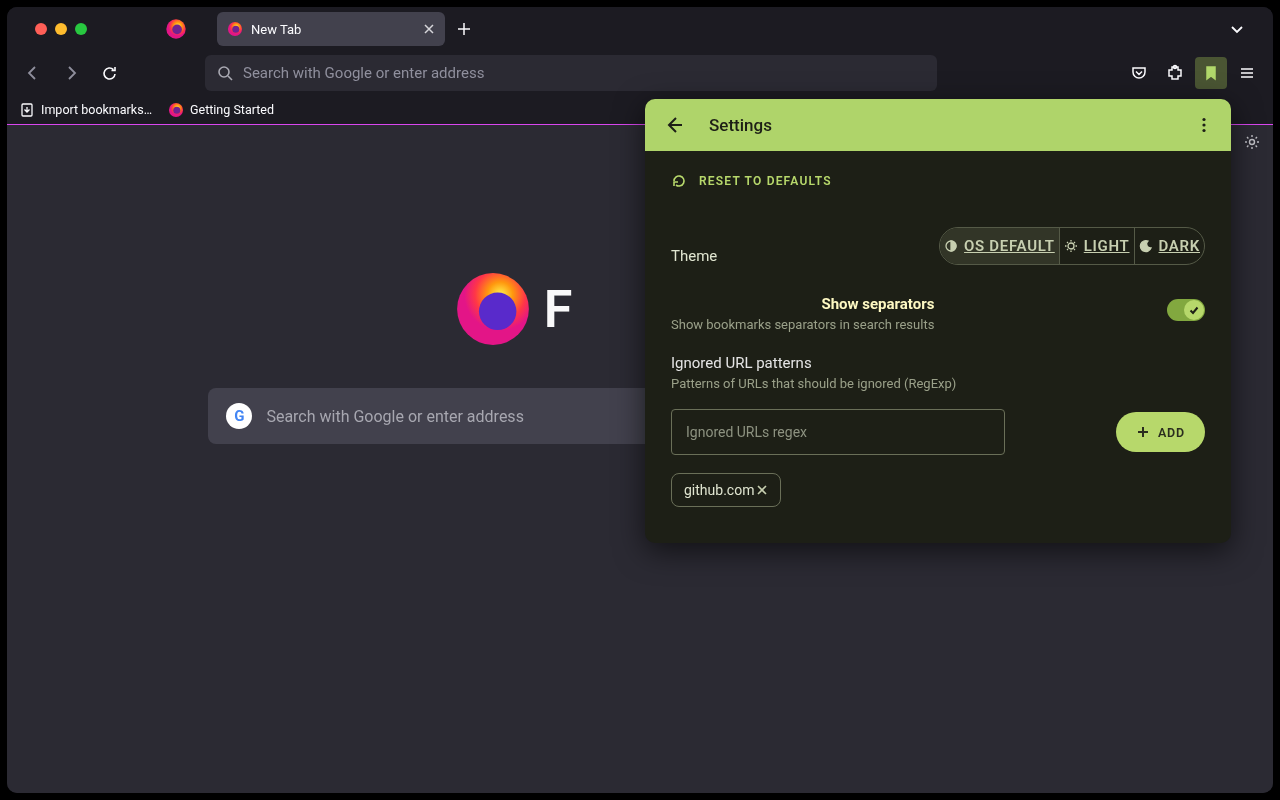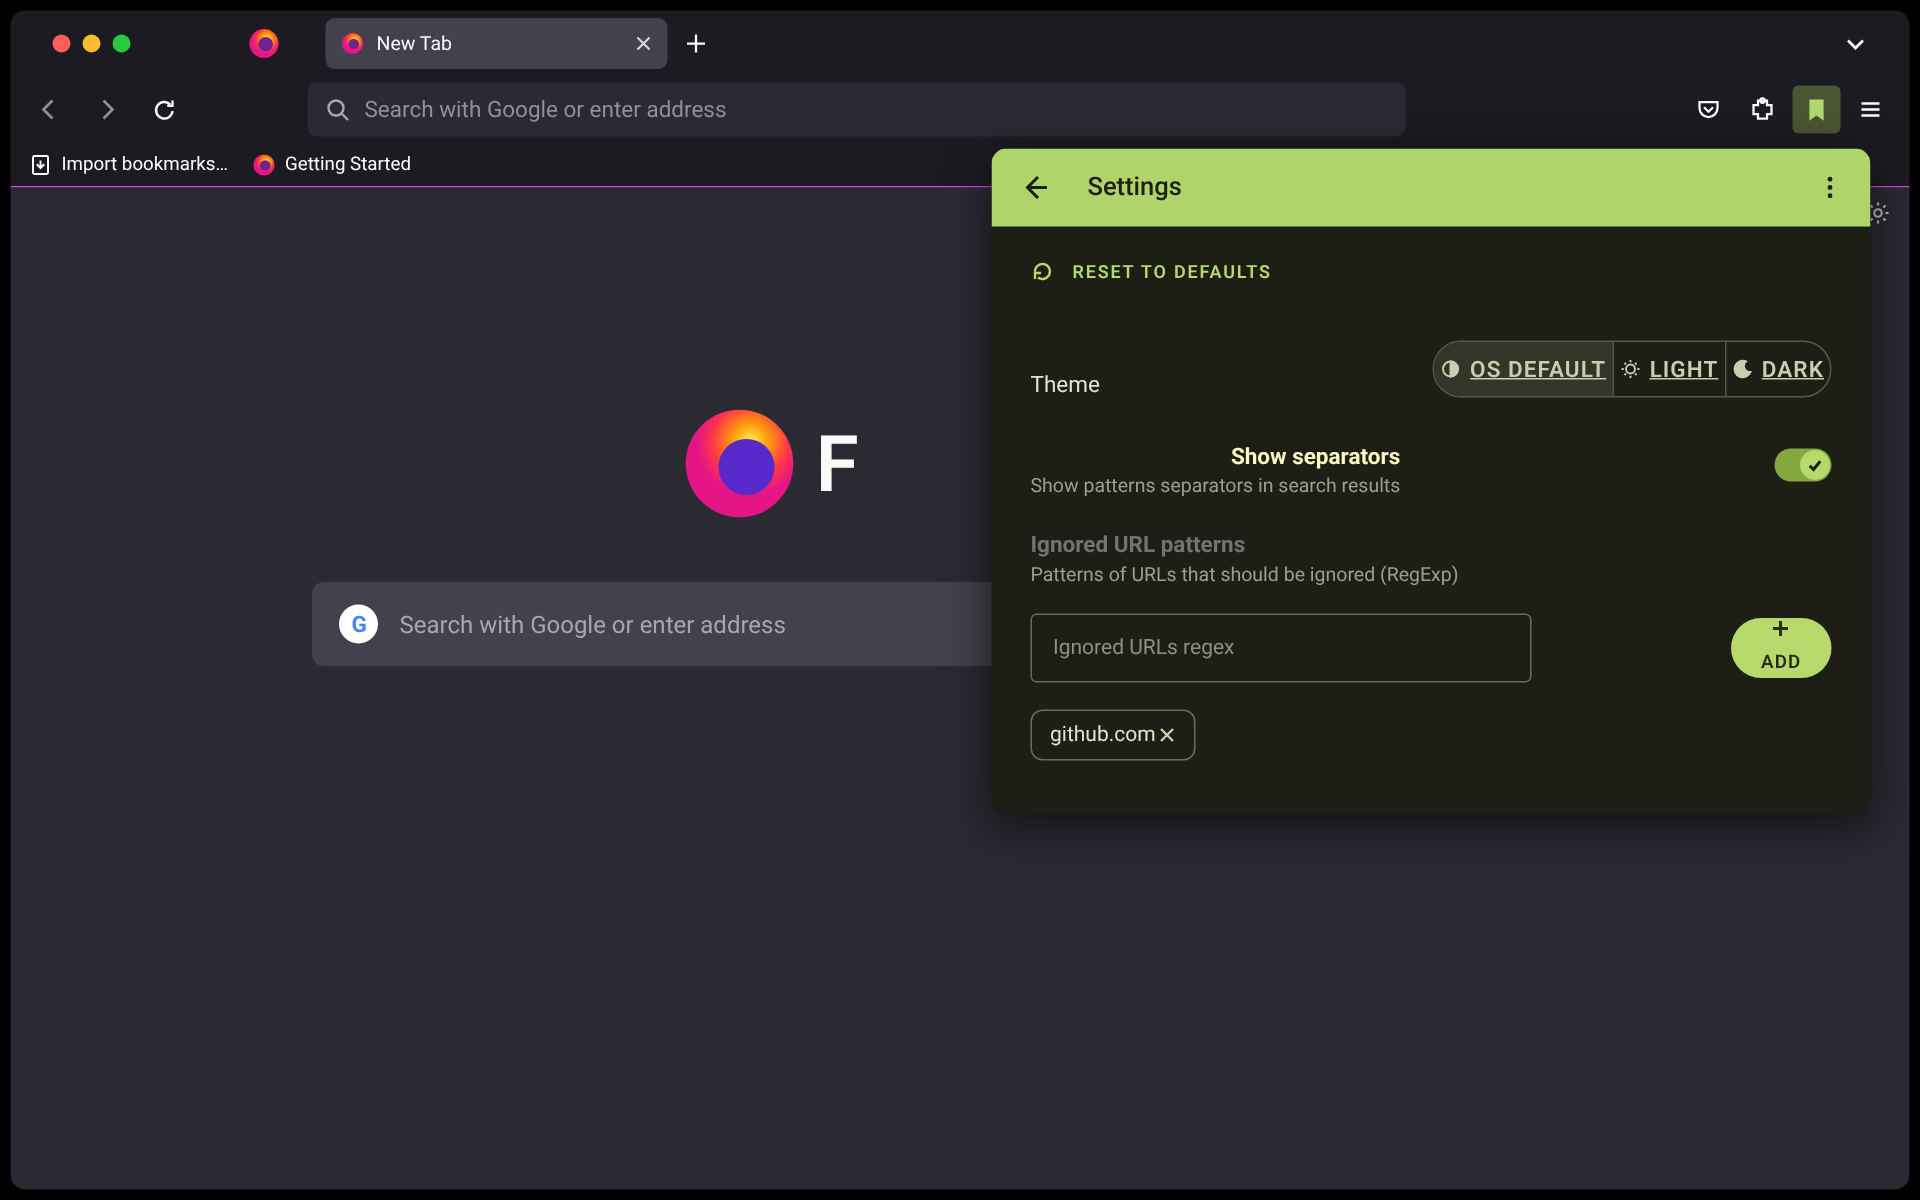--- a/index.html
+++ b/index.html
@@ -43,21 +43,21 @@
     .ff-big-logo { width: 78px; height: 78px; }
     .ff-big-text { color: #f9f9fa; font-size: 52px; font-weight: 600; letter-spacing: 0.5px; }
     .searchbar { width: 610px; height: 56px; background: #42414d; border-radius: 8px; display: flex; align-items: center; padding: 0 18px; gap: 14px; }
     .g-icon { width: 26px; height: 26px; border-radius: 50%; background:#fff; display:flex; align-items:center; justify-content:center; font-size:15px; font-weight:bold; }
     .searchbar-text { color: #a7a7b0; font-size: 16px; }
 
     
     .gear { position: absolute; top: 8px; right: 12px; color: #c0c0c6; cursor: pointer; }
 
     
-    .panel { position: absolute; top: 92px; left: 638px; width: 586px; height: 444px; background: #1d1f16; border-radius: 10px; box-shadow: 0 8px 30px rgba(0,0,0,0.6); overflow: hidden; display: flex; flex-direction: column; margin-left: 16px; }
+    .panel { position: absolute; top: 92px; left: 638px; width: 586px; height: 444px; background: #1d1f16; border-radius: 10px; box-shadow: 0 8px 30px rgba(0,0,0,0.6); overflow: hidden; display: flex; flex-direction: column; }
     .panel-hdr { height: 52px; background: #afd46a; display: flex; align-items: center; padding: 0 18px; gap: 24px; }
     .panel-back { cursor: pointer; color: #1d1f16; }
     .panel-title { color: #1d1f16; font-size: 17px; font-weight: 500; }
     .panel-menu { margin-left: auto; cursor: pointer; color: #1d1f16; }
     .panel-body { flex: 1; padding: 22px 26px; color: #c7cfb0; }
 
     .reset-row { display: flex; align-items: center; gap: 12px; color: #b7d86b; font-size: 12px; font-weight: 600; letter-spacing: 1.2px; cursor: pointer; margin-bottom: 38px; }
 
     .theme-row { display: flex; align-items: flex-end; margin-bottom: 30px; }
     .theme-label { color: #e0e5d0; font-size: 15px; }
@@ -65,27 +65,27 @@
     .seg-btn { display: flex; align-items: center; gap: 6px; padding: 9px 4px; font-size: 15px; font-weight: 600; letter-spacing: 0.7px; color: #c7cfb0; cursor: pointer; border-left: 1px solid #555a47; text-decoration: underline; }
     .seg-btn:first-child { border-left: none; }
     .seg-btn.active { background: #323527; }
 
     .sep-row { display: flex; align-items: flex-start; margin-bottom: 22px; }
     .sep-text h4 { color: #fef9c3; font-size: 15px; font-weight: 700; margin-bottom: 4px; text-align: right; }
     .sep-text p { color: #9aa089; font-size: 13px; }
     .toggle { margin-left: auto; width: 38px; height: 22px; background: #82a83f; border-radius: 12px; position: relative; cursor: pointer; margin-top: 4px; }
     .toggle-knob { position: absolute; right: 1px; top: 1px; width: 20px; height: 20px; background: #b7d86b; border-radius: 50%; display: flex; align-items: center; justify-content: center; color: #1d1f16; }
 
-    .ign-row h4 { color: #737373; font-size: 15px; font-weight: 700; margin-bottom: 4px; }
+    .ign-row h4 { color: #e5e5e5; font-size: 15px; font-weight: 400; margin-bottom: 4px; }
     .ign-row p { color: #9aa089; font-size: 13px; margin-bottom: 18px; }
 
     .input-row { display: flex; align-items: center; gap: 22px; margin-bottom: 18px; }
     .regex-input { flex: 0 0 334px; height: 46px; background: transparent; border: 1px solid #6a6f58; border-radius: 4px; padding: 0 14px; color: #c7cfb0; font-size: 14px; outline: none; }
     .regex-input::placeholder { color: #8d9280; }
-    .add-btn { margin-left: auto; height: 40px; padding: 0 20px; background: #b7d86b; color: #2a2d1e; border-radius: 20px; display: flex; align-items: center; gap: 8px; font-size: 12.5px; font-weight: 600; letter-spacing: 0.8px; cursor: pointer; flex-direction: column; }
+    .add-btn { margin-left: auto; height: 40px; padding: 0 20px; background: #b7d86b; color: #2a2d1e; border-radius: 20px; display: flex; align-items: center; gap: 8px; font-size: 12.5px; font-weight: 600; letter-spacing: 0.8px; cursor: pointer; }
 
     .chips { display: flex; gap: 8px; }
     .chip { display: flex; align-items: center; gap: 2px; border: 1px solid #6a6f58; border-radius: 8px; padding: 8px 12px; color: #e0e5d0; font-size: 14px; cursor: default; }
     .chip-x { cursor: pointer; color: #c7cfb0; }
 
     svg { display: block; }
   </style>
 </head>
 <body>
 
@@ -279,21 +279,21 @@
                 <path d="M9 2 A5.5 5.5 0 1 0 12 9 A4 4 0 0 1 9 2 Z"></path>
               </svg>
             <span>DARK</span>
           </div>
         </div>
       </div>
 
       <div class="sep-row">
         <div class="sep-text">
           <h4>Show separators</h4>
-          <p>Show patterns separators in search results</p>
+          <p>Show bookmarks separators in search results</p>
         </div>
         <div class="toggle">
           <div class="toggle-knob">
             <svg width="12" height="12" viewBox="0 0 12 12" stroke="#1d1f16" stroke-width="2" fill="none">
                 <path d="M2.5 6.5 L5 9 L9.5 3.5"></path>
               </svg>
           </div>
         </div>
       </div>
 

